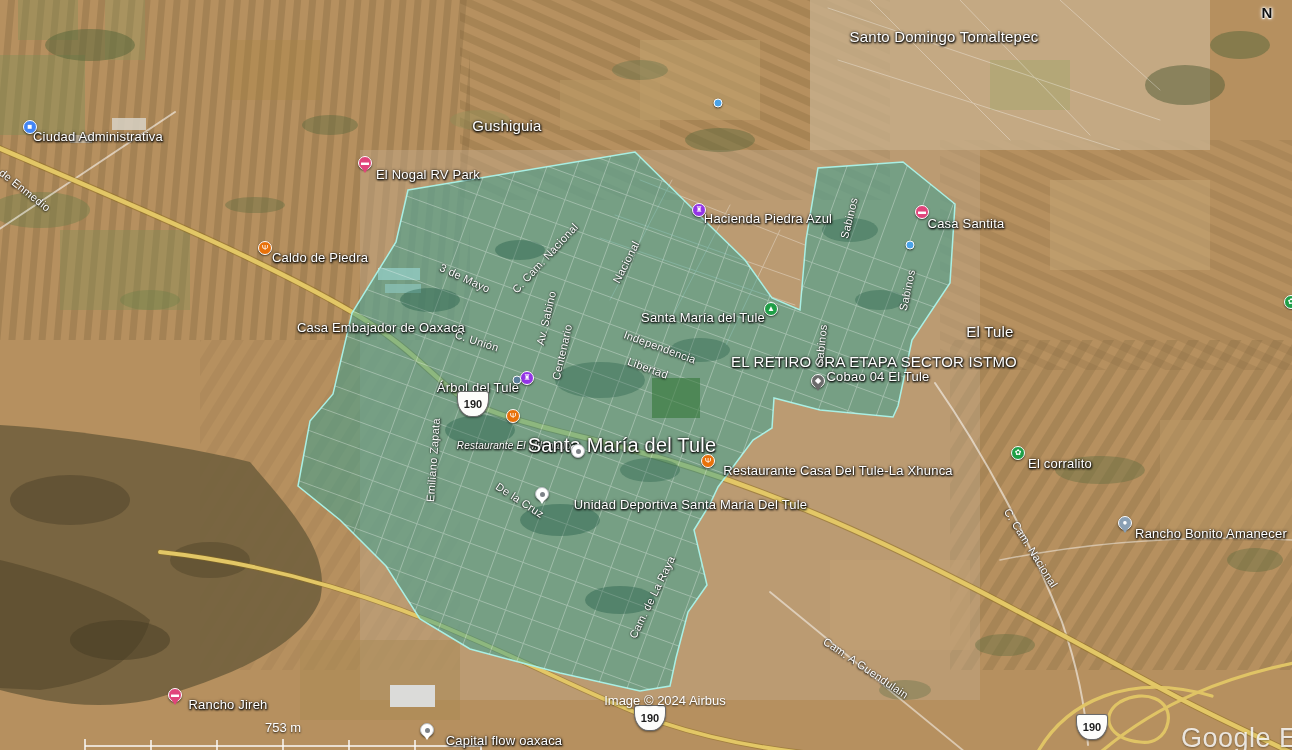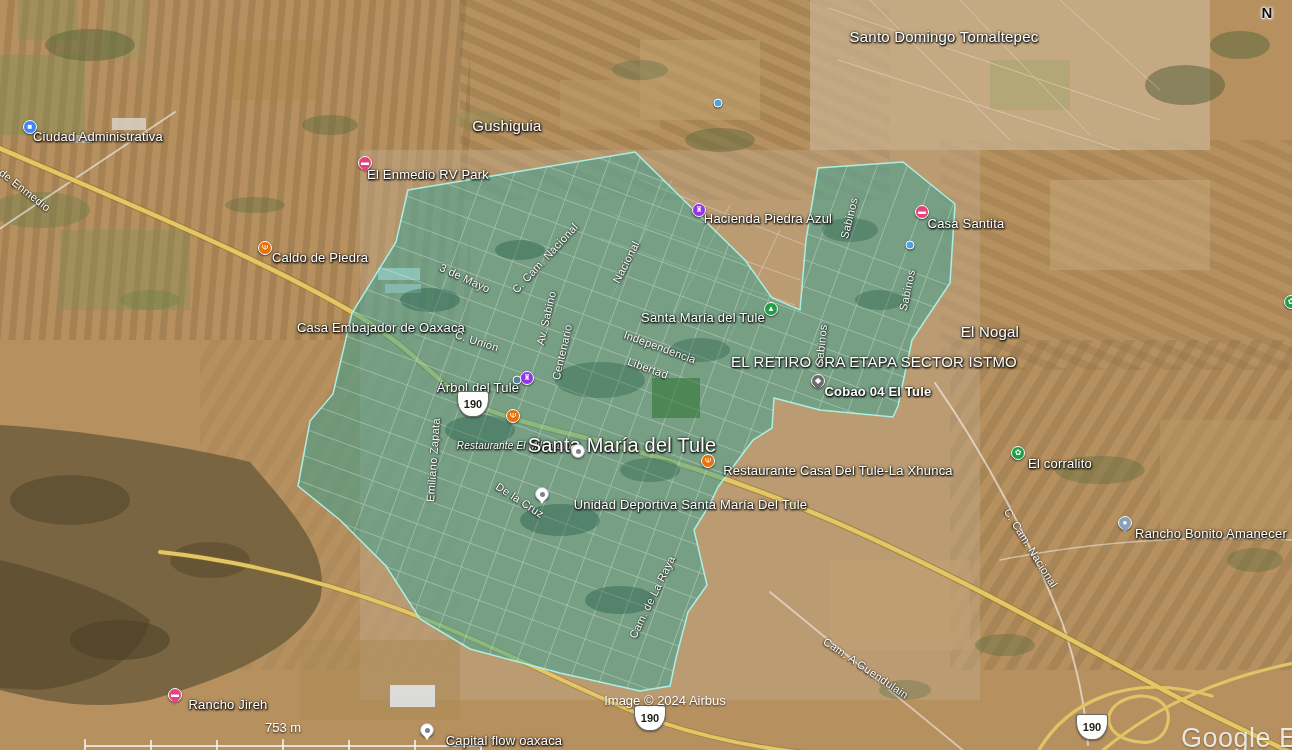--- a/index.html
+++ b/index.html
@@ -215,29 +215,29 @@
       <line x1="349" y1="740" x2="349" y2="750"></line>
       <line x1="415" y1="740" x2="415" y2="750"></line>
       <line x1="481" y1="739" x2="481" y2="750"></line>
     </g>
   </svg>
 
   <div class="overlay" id="overlay-layer">
       <span class="plabel" style="left: 944px; top: 36px; font-size: 15px;">Santo Domingo Tomaltepec</span>
       <span class="plabel" style="left: 507px; top: 125px; font-size: 15px;">Gushiguia</span>
       <span class="plabel" style="left: 98px; top: 136px; font-size: 13px;">Ciudad Administrativa</span>
-      <span class="plabel" style="left: 428px; top: 174px; font-size: 13px;">El Enmedio RV Park</span>
+      <span class="plabel" style="left: 428px; top: 174px; font-size: 13px;">El Nogal RV Park</span>
       <span class="plabel" style="left: 320px; top: 257px; font-size: 13px;">Caldo de Piedra</span>
       <span class="plabel" style="left: 381px; top: 327px; font-size: 13px;">Casa Embajador de Oaxaca</span>
       <span class="plabel" style="left: 768px; top: 218px; font-size: 13px;">Hacienda Piedra Azul</span>
       <span class="plabel" style="left: 966px; top: 223px; font-size: 13px;">Casa Santita</span>
-      <span class="plabel" style="left: 990px; top: 331px; font-size: 15px;">El Nogal</span>
+      <span class="plabel" style="left: 990px; top: 331px; font-size: 15px;">El Tule</span>
       <span class="plabel" style="left: 703px; top: 317px; font-size: 13px;">Santa María del Tule</span>
       <span class="plabel" style="left: 874px; top: 361px; font-size: 15px;">EL RETIRO 3RA ETAPA SECTOR ISTMO</span>
-      <span class="plabel" style="left: 878px; top: 391px; font-size: 13px; font-weight: bold;">Cobao 04 El Tule</span>
+      <span class="plabel" style="left: 878px; top: 376px; font-size: 13px;">Cobao 04 El Tule</span>
       <span class="plabel" style="left: 478px; top: 387px; font-size: 13px;">Árbol del Tule</span>
       <span class="plabel" style="left: 514px; top: 445px; font-size: 10px; font-style: italic;">Restaurante El Milenario</span>
       <span class="plabel" style="left: 622px; top: 445px; font-size: 20px;">Santa María del Tule</span>
       <span class="plabel" style="left: 838px; top: 470px; font-size: 13px;">Restaurante Casa Del Tule-La Xhunca</span>
       <span class="plabel" style="left: 1060px; top: 463px; font-size: 13px;">El corralito</span>
       <span class="plabel" style="left: 673px; top: 504px; font-size: 13px; padding-left: 35px;">Unidad Deportiva Santa María Del Tule</span>
       <span class="plabel" style="left: 1211px; top: 533px; font-size: 13px;">Rancho Bonito Amanecer</span>
       <span class="plabel" style="left: 228px; top: 704px; font-size: 13px;">Rancho Jireh</span>
       <span class="plabel" style="left: 504px; top: 740px; font-size: 13px;">Capital flow oaxaca</span>
       <span class="plabel" style="left: 1284px; top: 357px; font-size: 13px; margin-left: 32px;">Sa</span>

